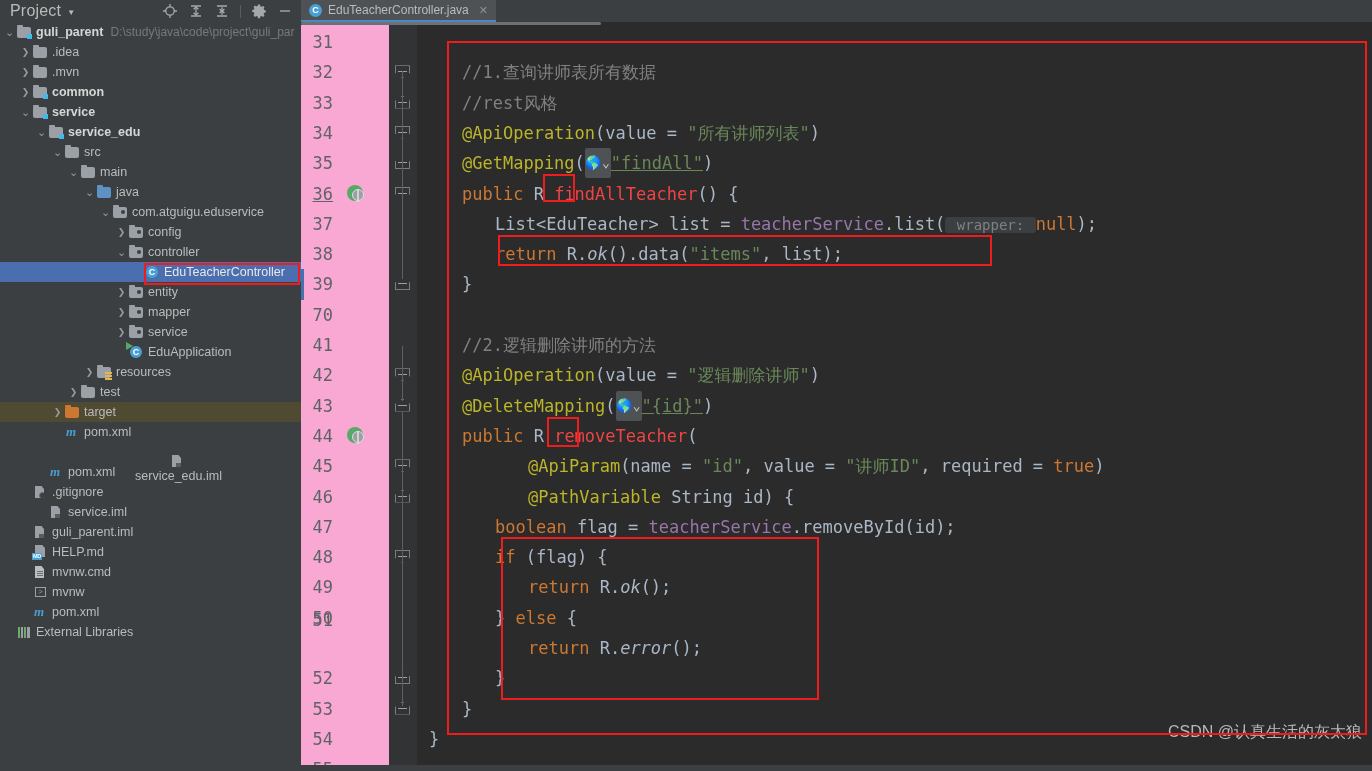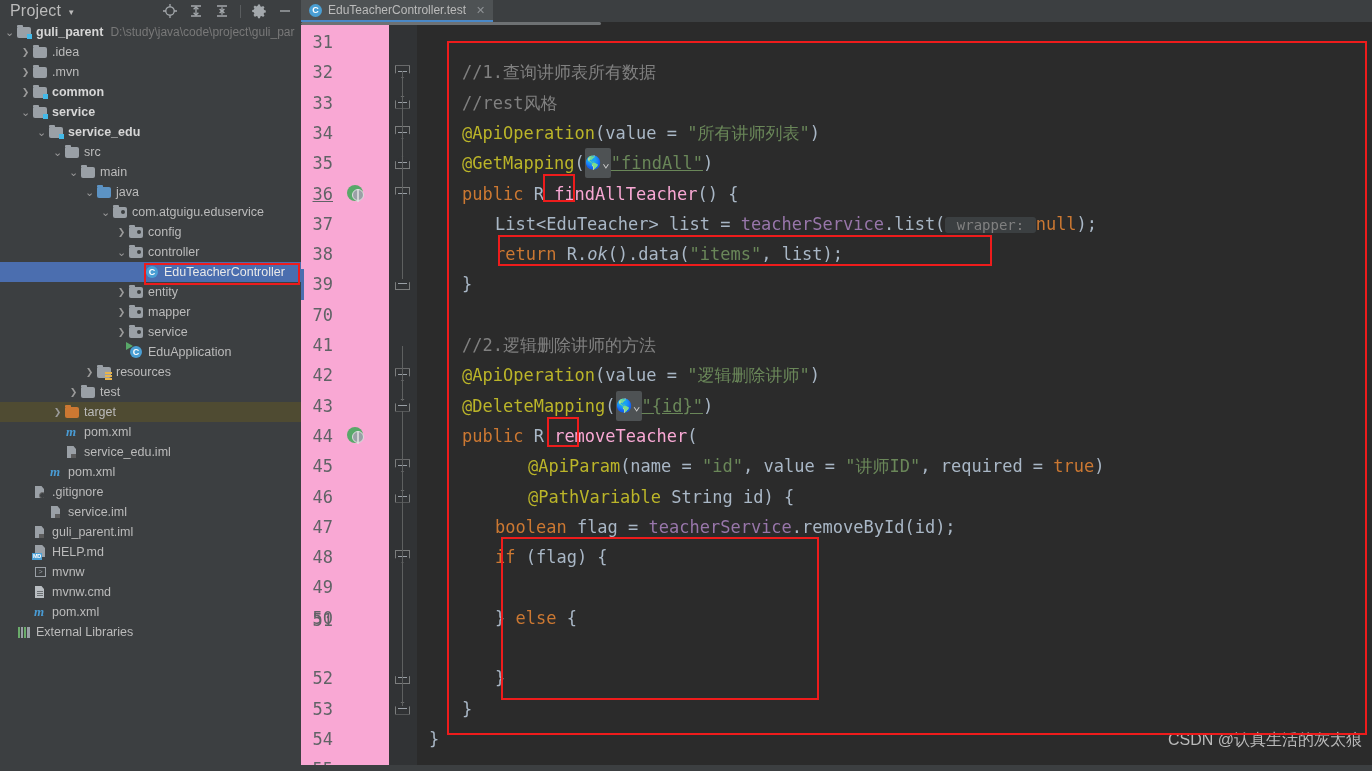--- a/index.html
+++ b/index.html
@@ -96,32 +96,32 @@
   .fmark .dash{position:absolute;left:3px;top:6px;width:9px;height:1px;background:#9aa0a6;}
 
   .cl{position:absolute;left:0;height:30.3px;line-height:30.3px;white-space:pre;letter-spacing:0px;}
 
   
   .cmt{color:#808080;}
   .ann{color:#bbb529;}
   .kw{color:#cc7832;}
   .str{color:#6a8759;}
   .plain{color:#a9b7c6;}
-  .fn{color:#f9a8d4;}
+  .fn{color:#ef4444;}
   .fld{color:#9876aa;}
   .ital{font-style:italic;}
   .urlstr{color:#6a8759;text-decoration:underline;}
   .hintpill{background:#3b3f41;color:#808080;border-radius:3px;padding:0 3px;font-size:14px;}
   .globe{display:inline-block;background:#4e5254;border-radius:2px;padding:0 1px;color:#cfcfcf;font-size:13px;vertical-align:2px;}
 
   
   .rbox{position:absolute;border:2px solid #ee1c1c;box-sizing:border-box;pointer-events:none;}
   .caret-line{position:absolute;left:0;width:3px;background:#4b6eaf;}
 
-  .watermark{position:absolute;right:10px;bottom:20px;color:#b9b9b9;font-size:16px;
+  .watermark{position:absolute;right:10px;bottom:28px;color:#b9b9b9;font-size:16px;
      font-family:"Liberation Sans","DejaVu Sans",sans-serif;}
   .bottombar{position:absolute;left:0;bottom:0;width:1372px;height:6px;background:#3c3f41;}
 </style>
 </head>
 <body>
 
 <div class="app">
 
   <div class="left-panel">
 
@@ -318,21 +318,21 @@
           </span>
           <span class="lbl">target</span>
         </div>
         <div class="row" style="padding-left: 52px;">
           <span class="arrow none"></span>
           <span class="ico">
             <span class="mfile">m</span>
           </span>
           <span class="lbl">pom.xml</span>
         </div>
-        <div class="row" style="padding-left: 52px;">
+        <div class="row" style="padding-left: 52px; flex-direction: column;">
           <span class="arrow none"></span>
           <span class="ico">
             <span class="iml"></span>
           </span>
           <span class="lbl">service_edu.iml</span>
         </div>
         <div class="row" style="padding-left: 36px;">
           <span class="arrow none"></span>
           <span class="ico">
             <span class="mfile">m</span>
@@ -364,30 +364,30 @@
           <span class="arrow none"></span>
           <span class="ico">
             <span class="md"></span>
             <span class="mdtag">MD</span>
           </span>
           <span class="lbl">HELP.md</span>
         </div>
         <div class="row" style="padding-left: 20px;">
           <span class="arrow none"></span>
           <span class="ico">
+            <span class="cmdf"></span>
+          </span>
+          <span class="lbl">mvnw.cmd</span>
+        </div>
+        <div class="row" style="padding-left: 20px;">
+          <span class="arrow none"></span>
+          <span class="ico">
             <span class="sh">&gt;</span>
           </span>
           <span class="lbl">mvnw</span>
-        </div>
-        <div class="row" style="padding-left: 20px;">
-          <span class="arrow none"></span>
-          <span class="ico">
-            <span class="cmdf"></span>
-          </span>
-          <span class="lbl">mvnw.cmd</span>
         </div>
         <div class="row" style="padding-left: 20px;">
           <span class="arrow none"></span>
           <span class="ico">
             <span class="mfile">m</span>
           </span>
           <span class="lbl">pom.xml</span>
         </div>
         <div class="row" style="padding-left: 4px;">
           <span class="arrow none"></span>
@@ -399,21 +399,21 @@
       </div>
   </div>
 
   <div class="editor-wrap">
 
     <div class="tabbar">
       <div class="tab">
         <span class="tcls">
             <i>C</i>
           </span>
-        <span>EduTeacherController.test</span>
+        <span>EduTeacherController.java</span>
         <span class="tab-close">✕</span>
       </div>
     </div>
     <div class="scrollstrip">
         <i></i>
       </div>
 
     <div class="code-area">
       <div class="gutter" id="gutter">
           <div class="ln" style="top: 2px;">31</div>
@@ -520,21 +520,23 @@
           <div class="cl" style="top: 244.4px; left: 45px;"><span class="plain">}</span></div>
           <div class="cl" style="top: 274.7px; left: 12px;"></div>
           <div class="cl" style="top: 305px; left: 45px;"><span class="cmt">//2.逻辑删除讲师的方法</span></div>
           <div class="cl" style="top: 335.3px; left: 45px;"><span class="ann">@ApiOperation</span><span class="plain">(</span><span class="plain">value</span><span class="plain"> = </span><span class="str">"逻辑删除讲师"</span><span class="plain">)</span></div>
           <div class="cl" style="top: 365.6px; left: 45px;"><span class="ann">@DeleteMapping</span><span class="plain">(</span><span class="globe">🌎⌄</span><span class="urlstr">"{id}"</span><span class="plain">)</span></div>
           <div class="cl" style="top: 395.9px; left: 45px;"><span class="kw">public</span><span class="plain"> R </span><span class="fn">removeTeacher</span><span class="plain">(</span></div>
           <div class="cl" style="top: 426.2px; left: 111px;"><span class="ann">@ApiParam</span><span class="plain">(name = </span><span class="str">"id"</span><span class="plain">, value = </span><span class="str">"讲师ID"</span><span class="plain">, required = </span><span class="kw">true</span><span class="plain">)</span></div>
           <div class="cl" style="top: 456.5px; left: 111px;"><span class="ann">@PathVariable</span><span class="plain"> String id) {</span></div>
           <div class="cl" style="top: 486.8px; left: 78px; text-align: right;"><span class="kw">boolean</span><span class="plain"> flag = </span><span class="fld">teacherService</span><span class="plain">.removeById(id);</span></div>
           <div class="cl" style="top: 517.1px; left: 78px;"><span class="kw">if</span><span class="plain"> (flag) {</span></div>
+          <div class="cl" style="top: 547.4px; left: 111px;"><span class="kw">return</span><span class="plain"> R.</span><span class="plain ital">ok</span><span class="plain">();</span></div>
           <div class="cl" style="top: 577.7px; left: 78px;"><span class="plain">} </span><span class="kw">else</span><span class="plain"> {</span></div>
+          <div class="cl" style="top: 608px; left: 111px;"><span class="kw">return</span><span class="plain"> R.</span><span class="plain ital">error</span><span class="plain">();</span></div>
           <div class="cl" style="top: 638.3px; left: 78px;"><span class="plain">}</span></div>
           <div class="cl" style="top: 668.6px; left: 45px;"><span class="plain">}</span></div>
           <div class="cl" style="top: 698.9px; left: 12px;"><span class="plain">}</span></div>
           <div class="cl" style="top: 729.2px; left: 12px;"></div>
         </div>
     </div>
 
     <div class="watermark">CSDN @认真生活的灰太狼</div>
   </div>
 

